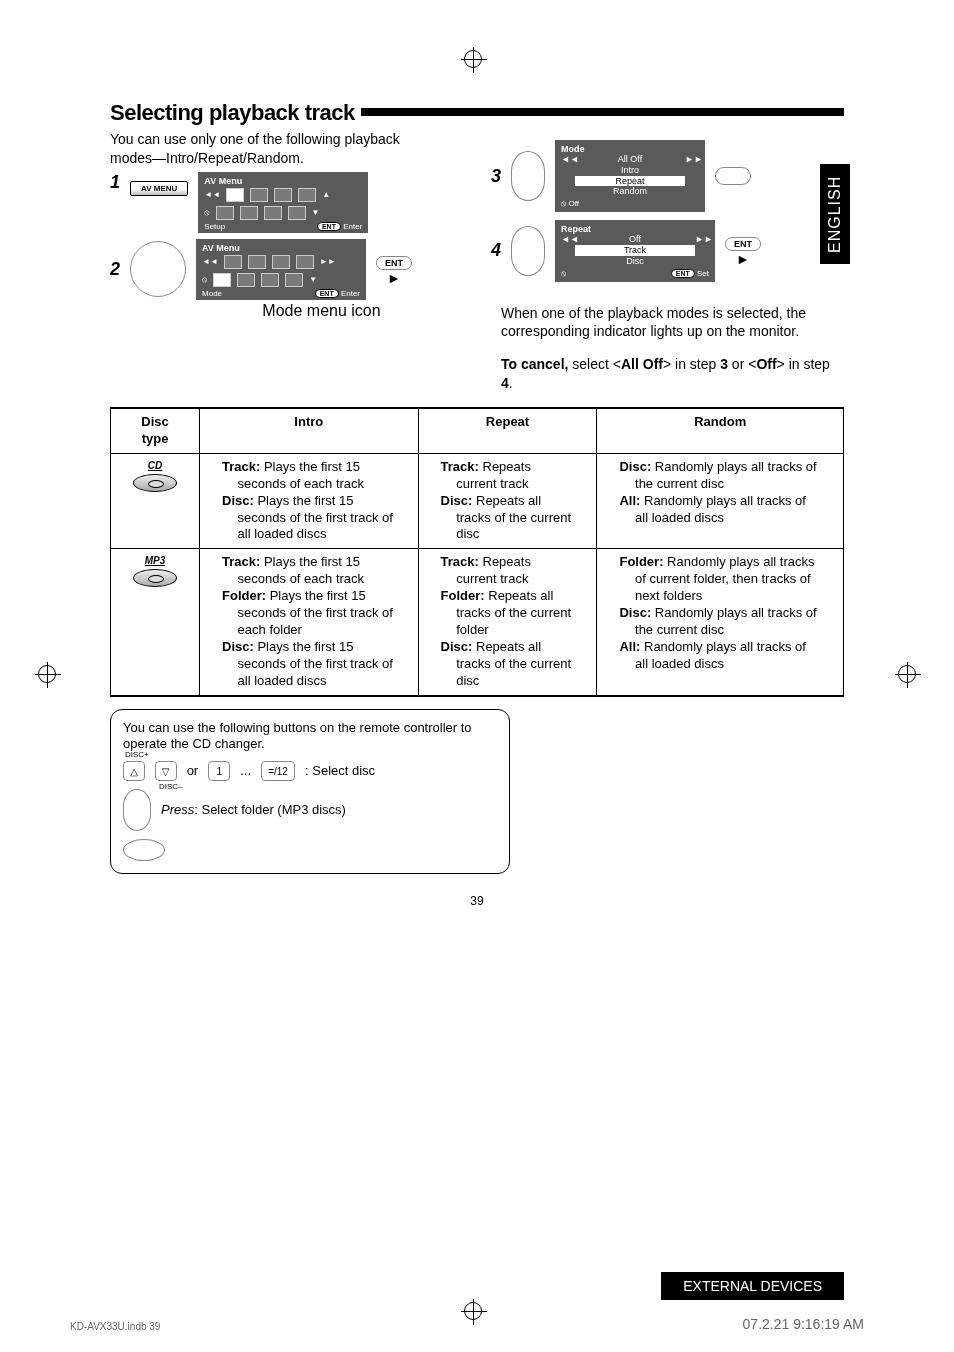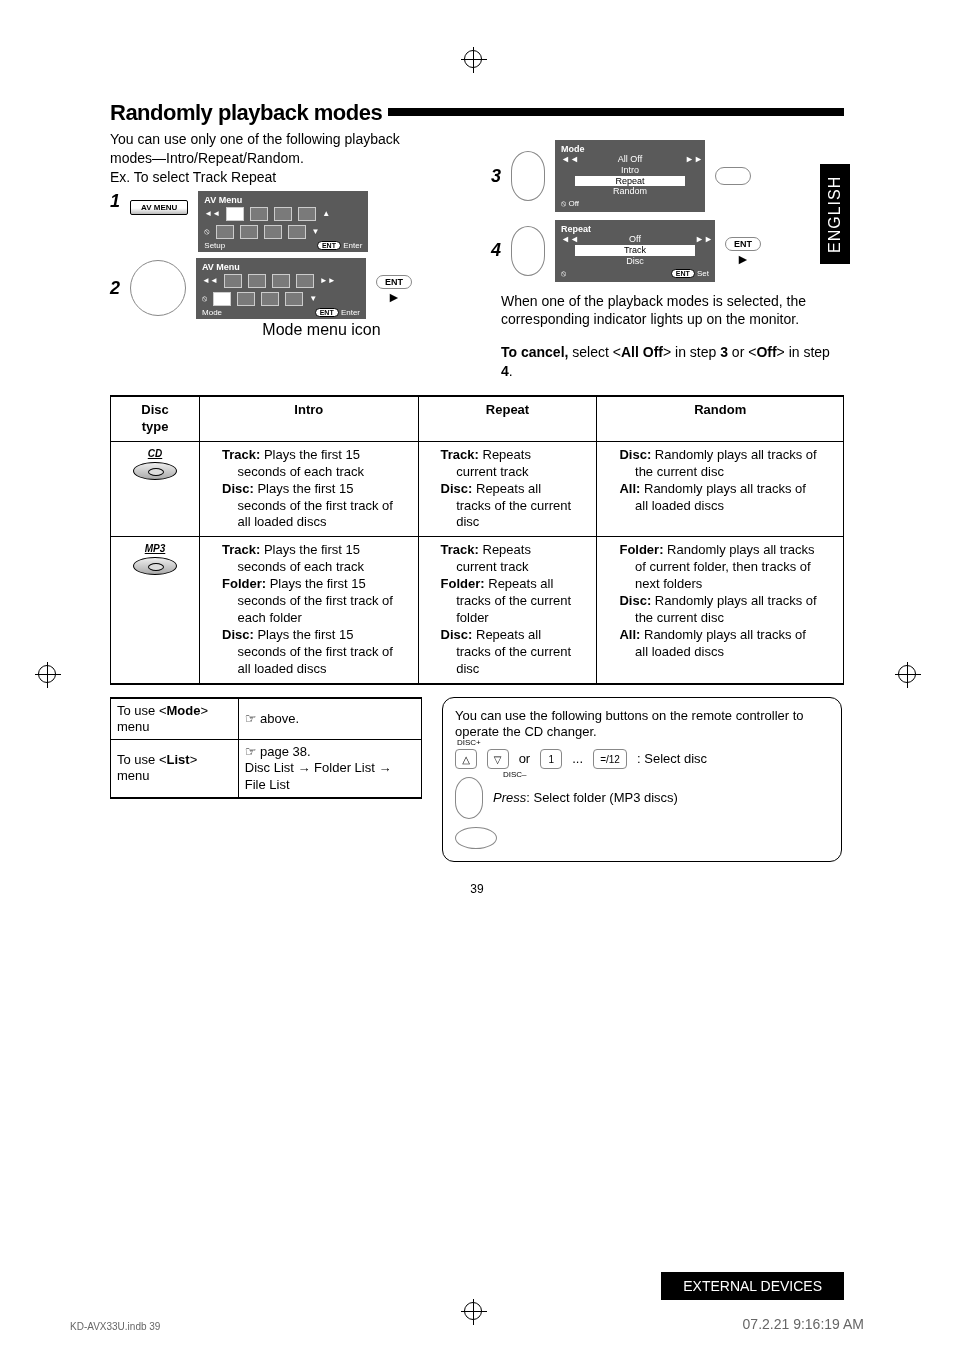--- a/index.html
+++ b/index.html
@@ -80,28 +80,27 @@
 <div class="reg-mark reg-top"></div>
 <div class="reg-mark reg-left"></div>
 <div class="reg-mark reg-right"></div>
 <div class="reg-mark reg-bot"></div>
 
 <div class="lang-tab">ENGLISH</div>
 
 <div class="content">
 
 <div class="title-row">
-  <h1>Randomly playback modes</h1>
+  <h1>Selecting playback track</h1>
   <div class="title-bar"></div>
 </div>
 
 <div class="cols">
   <div class="col">
     <p class="subtext">You can use only one of the following playback modes—Intro/Repeat/Random.</p>
-    <p class="subtext">Ex. To select Track Repeat</p>
 
     <div class="flexp" style="margin-top:4px;">
       <span class="step-num">1</span>
       <div style="margin-top:6px;">
         <span class="relay">AV MENU</span>
       </div>
       <div class="panel">
         <div class="head">AV Menu</div>
         <div class="row">
               <span>◄◄</span>
@@ -204,21 +203,21 @@
               <span>⦸</span>
               <span><span class="entpill">ENT</span> <span>Set</span></span>
             </div>
       </div>
       <div style="text-align:center;">
         <span class="ent-big">ENT</span><br>
         <span>►</span>
       </div>
     </div>
 
-    <p class="note" style="margin-top:10px;">When one of the playback modes is selected, the corresponding indicator lights up on the monitor.</p>
+    <p class="note" style="margin-top:22px;">When one of the playback modes is selected, the corresponding indicator lights up on the monitor.</p>
 
     <p class="note" style="margin-top:14px;">
       <b>To cancel,</b><span> select &lt;</span><b>All Off</b><span>&gt; in step </span><b>3</b><span> or &lt;</span><b>Off</b><span>&gt; in step </span><b>4</b><span>.</span>
     </p>
   </div>
 </div>
 
 <table class="tbl">
   <tbody>
         <tr>
@@ -257,40 +256,28 @@
     <td id="r2-random">
             <div style="padding-left: 1.2em; text-indent: -1.2em;"><b>Folder:</b><span> Randomly plays all tracks of current folder, then tracks of next folders</span></div>
             <div style="padding-left: 1.2em; text-indent: -1.2em;"><b>Disc:</b><span> Randomly plays all tracks of the current disc</span></div>
             <div style="padding-left: 1.2em; text-indent: -1.2em;"><b>All:</b><span> Randomly plays all tracks of all loaded discs</span></div>
           </td>
   </tr>
 </tbody>
     </table>
 
 <div class="lower-row">
-  <table class="small">
-    <tbody>
-          <tr>
-      <td>To use &lt;<b>Mode</b>&gt; menu</td>
-      <td>☞ above.</td>
-    </tr>
-    <tr>
-      <td>To use &lt;<b>List</b>&gt; menu</td>
-      <td>☞ page 38.<br>Disc List → Folder List → File List</td>
-    </tr>
-  </tbody>
-      </table>
 
   <div class="remote-box">
     <div>You can use the following buttons on the remote controller to operate the CD changer.</div>
     <div class="rem-row">
       <div style="position:relative;">
         <div class="disc-label" style="position:absolute;top:-10px;left:2px;">DISC+</div>
         <span class="keycap">△</span>
-        <div class="disc-label" style="position:absolute;bottom:-10px;left:48px;">DISC–</div>
+        <div class="disc-label" style="position:absolute;bottom:-10px;left:36px;">DISC–</div>
         <span class="keycap" style="margin-left:6px;">▽</span>
       </div>
       <span>or</span>
       <span class="keycap">1</span>
       <span>...</span>
       <span class="keycap" style="min-width:34px;">=/12</span>
       <span> : Select disc</span>
     </div>
     <div class="rem-row">
       <span class="ctl-small" style="width:28px;height:42px;"></span>

